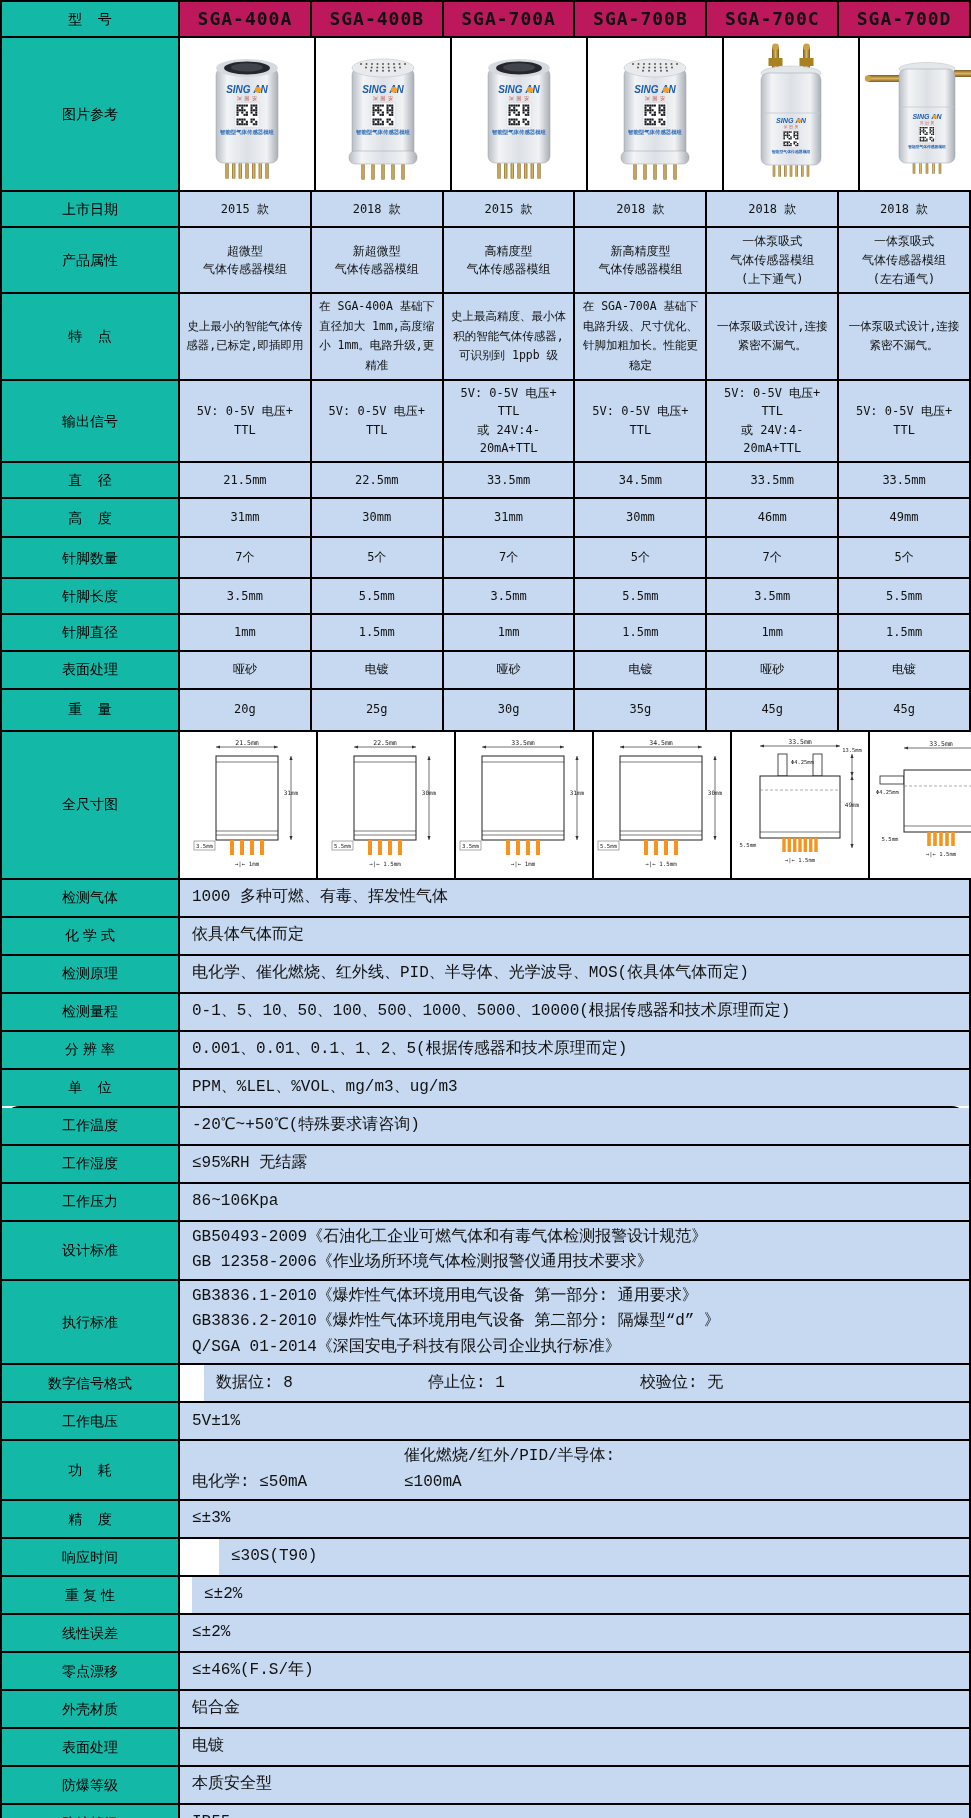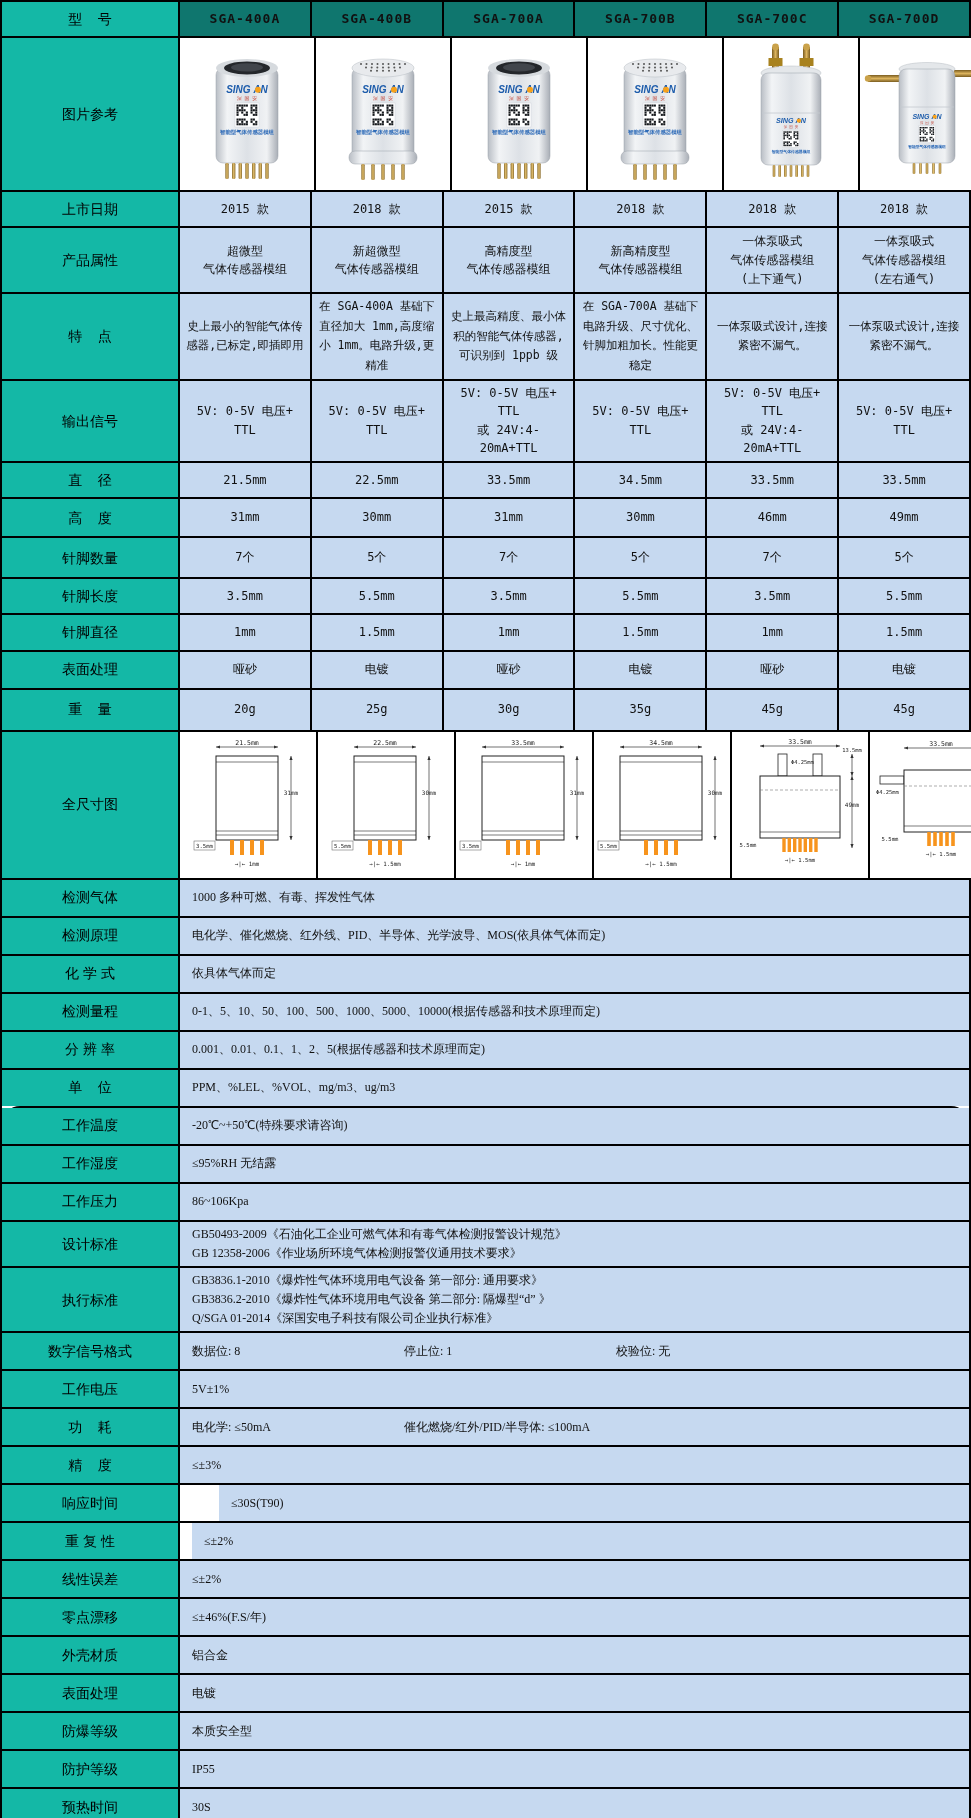--- a/index.html
+++ b/index.html
@@ -18,27 +18,27 @@
     text-align: center; white-space: pre-wrap; line-height: 1.3; padding: 8px;
   }
   .dcell {
     flex: 1 1 0; border-right: 2px solid #000; background: #C6D9F0;
     display: flex; flex-direction: column; align-items: center; justify-content: center;
     font-size: 12px; text-align: center; white-space: pre-line;
     line-height: 1.55; padding: 3px 6px;
     font-family: "DejaVu Sans Mono", "DejaVu Sans", sans-serif;
   }
   .dcell:last-child { border-right: none; }
-  .hdr .dcell { background: #0f766e; font-weight: bold; font-size: 13px; letter-spacing: 1px; }
+  .hdr .dcell { background: #be185d; font-weight: bold; font-size: 18px; letter-spacing: 1px; }
   .imgrow .dcell, .dimrow .dcell { background: #fff; padding: 2px; }
   .fcell {
     flex: 1 1 0; background: #C6D9F0; display: flex; flex-direction: column;
     justify-content: center; align-items: flex-start;
-    font-size: 12px; padding: 3px 12px; line-height: 1.6;
-    font-family: Liberation Serif, serif;
+    font-size: 16px; padding: 3px 12px; line-height: 1.6;
+    font-family: Liberation Mono, monospace;
   }
   .fcell .part { display: inline-block; width: 212px; }
   .fcell .partline { display: block; }
   .feat { font-size: 11.5px; line-height: 1.7; }
   svg { display: block; }
 </style>
 </head>
 <body>
 
 <div id="spec-table">
@@ -877,26 +877,26 @@
           <rect x="79.2" y="96" width="3.6" height="14" fill="#F7941D"></rect>
           <text x="18" y="105" font-size="5.6" fill="#222" text-anchor="middle" font-family="DejaVu Sans Mono,monospace">5.5mm</text>
           <text x="69" y="120" font-size="5.6" fill="#222" text-anchor="middle" font-family="DejaVu Sans Mono,monospace">→|← 1.5mm</text>
         </svg></div>
     </div>
     <div class="trow" style="min-height: 38px;">
       <div class="lcell">检测气体</div>
       <div class="fcell">1000 多种可燃、有毒、挥发性气体</div>
     </div>
     <div class="trow" style="min-height: 38px;">
+      <div class="lcell">化 学 式</div>
+      <div class="fcell">依具体气体而定</div>
+    </div>
+    <div class="trow" style="min-height: 38px;">
       <div class="lcell">检测原理</div>
       <div class="fcell">电化学、催化燃烧、红外线、PID、半导体、光学波导、MOS(依具体气体而定)</div>
-    </div>
-    <div class="trow" style="min-height: 38px;">
-      <div class="lcell">化 学 式</div>
-      <div class="fcell">依具体气体而定</div>
     </div>
     <div class="trow" style="min-height: 38px;">
       <div class="lcell">检测量程</div>
       <div class="fcell">0-1、5、10、50、100、500、1000、5000、10000(根据传感器和技术原理而定)</div>
     </div>
     <div class="trow" style="min-height: 38px;">
       <div class="lcell">分 辨 率</div>
       <div class="fcell">0.001、0.01、0.1、1、2、5(根据传感器和技术原理而定)</div>
     </div>
     <div class="trow" style="min-height: 38px;">
@@ -923,21 +923,21 @@
       </div>
     </div>
     <div class="trow" style="min-height: 64px;">
       <div class="lcell">执行标准</div>
       <div class="fcell">
         <span class="partline">GB3836.1-2010《爆炸性气体环境用电气设备 第一部分: 通用要求》</span>
         <span class="partline">GB3836.2-2010《爆炸性气体环境用电气设备 第二部分: 隔爆型“d” 》</span>
         <span class="partline">Q/SGA 01-2014《深国安电子科技有限公司企业执行标准》</span>
       </div>
     </div>
-    <div class="trow" style="min-height: 38px;">
+    <div class="trow" style="min-height: 38px; gap: 24px;">
       <div class="lcell">数字信号格式</div>
       <div class="fcell">
         <div><span class="part">数据位: 8</span><span class="part">停止位: 1</span><span class="part">校验位: 无</span></div>
       </div>
     </div>
     <div class="trow" style="min-height: 38px;">
       <div class="lcell">工作电压</div>
       <div class="fcell">5V±1%</div>
     </div>
     <div class="trow" style="min-height: 38px;">

